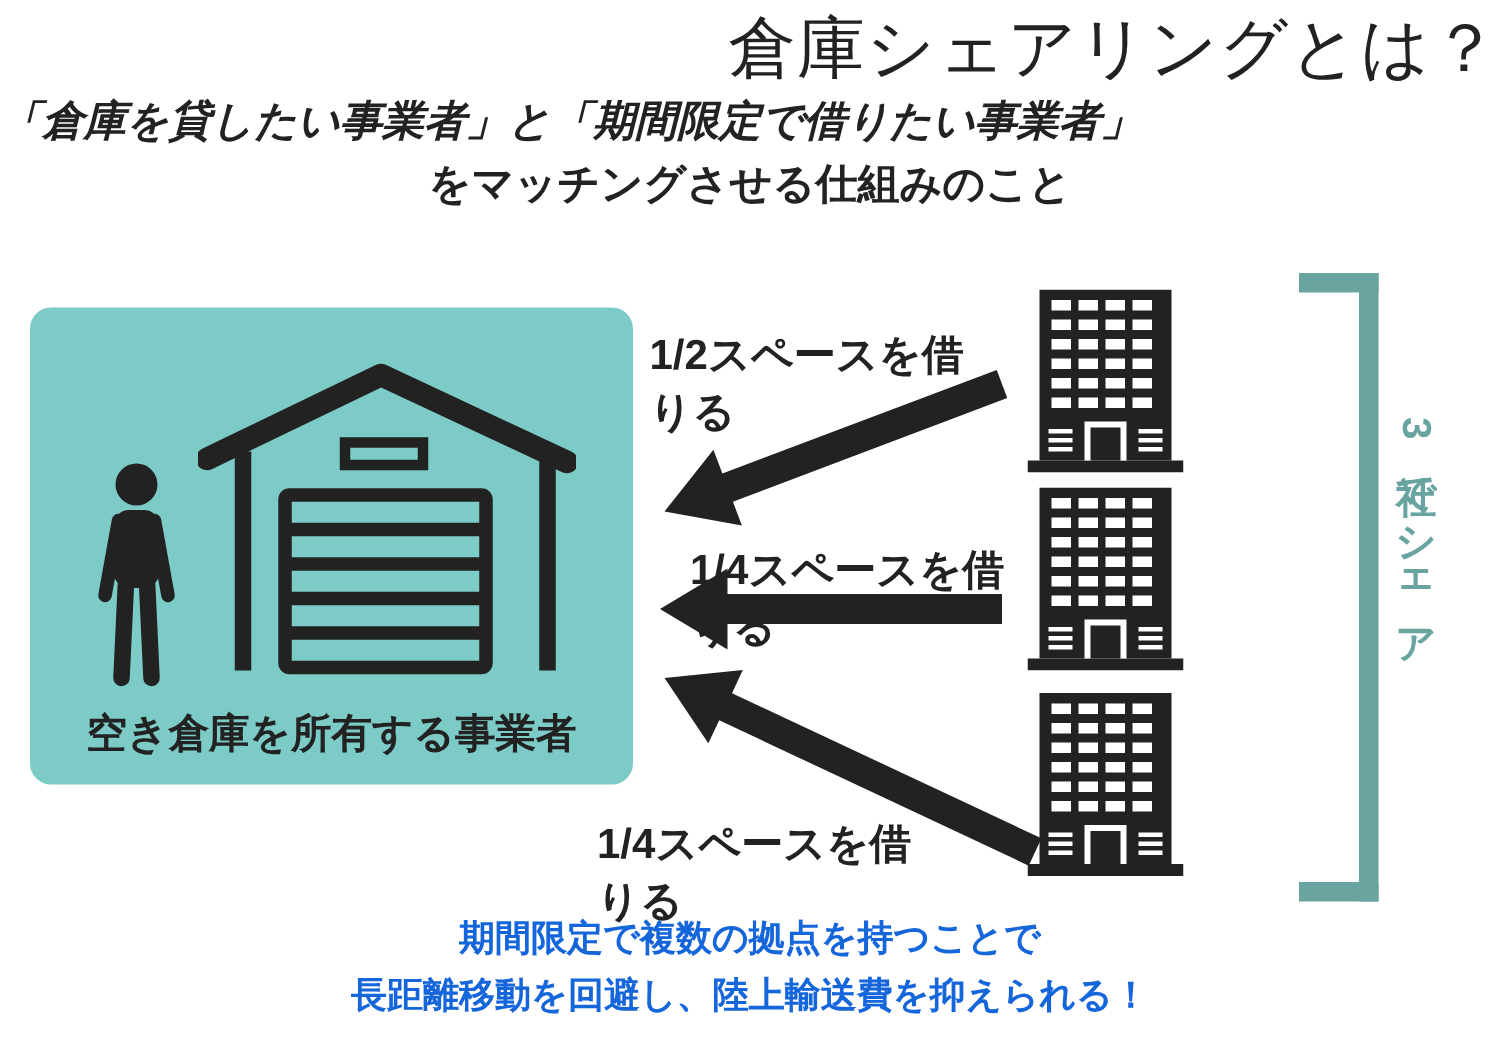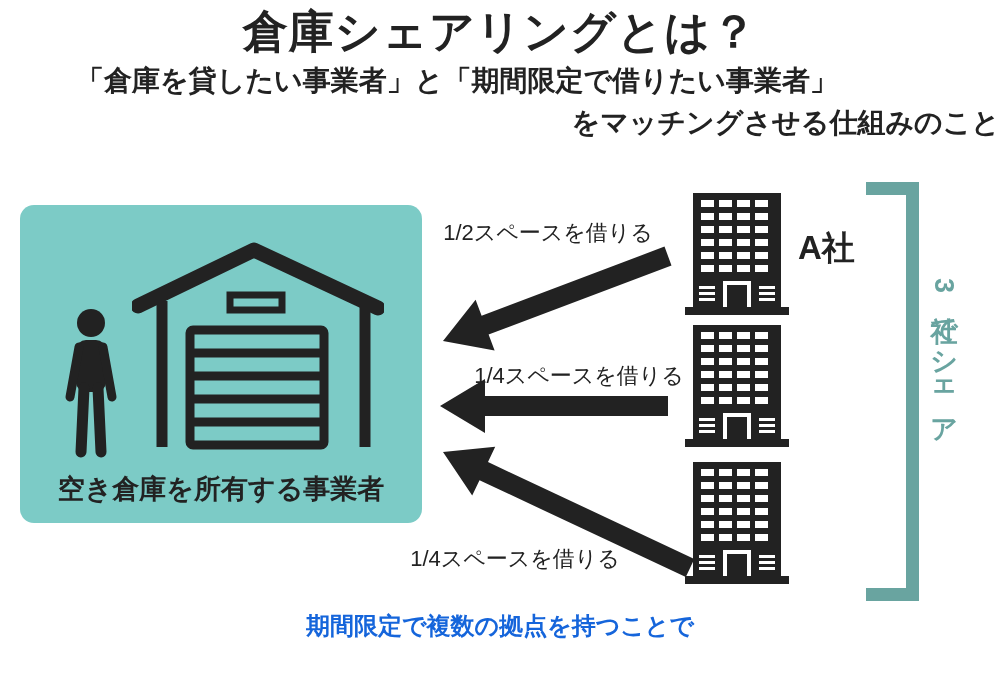--- a/index.html
+++ b/index.html
@@ -6,40 +6,40 @@
     --ink:#222222;
     --teal:#7CCBC6;
     --teal-dark:#69A4A0;
     --blue:#1565DB;
   }
   html,body{margin:0;padding:0;background:#ffffff;}
   body{font-family:"Liberation Sans","DejaVu Sans",sans-serif;color:var(--ink);}
   .stage{position:relative;width:1000px;height:700px;background:#ffffff;overflow:hidden;}
 
   
-  .title{position:absolute;left:0;top:2px;width:1000px;text-align:center;
-         font-size:45px;font-weight:700;letter-spacing:1px;margin:0;}
-  .sub1{position:absolute;left:0;top:62px;width:838px;text-align:right;
-        font-size:28px;font-weight:700;margin:0;}
-  .sub2{position:absolute;left:0;top:104px;width:1000px;text-align:right;
+  .title{position:absolute;left:0;top:2px;width:1000px;text-align:right;
+         font-size:45px;font-weight:400;letter-spacing:1px;margin:0;}
+  .sub1{position:absolute;left:0;top:62px;width:838px;text-align:left;
+        font-size:28px;font-weight:700;margin:0;font-style:italic;}
+  .sub2{position:absolute;left:0;top:104px;width:1000px;text-align:center;
         font-size:28px;font-weight:700;margin:0;}
 
   
   .panel{position:absolute;left:20px;top:205px;width:402px;height:318px;
          background:var(--teal);border-radius:14px;}
   .panel-label{position:absolute;left:0;bottom:16px;width:100%;text-align:center;
                font-size:27px;font-weight:700;color:var(--ink);}
   .person-icon{position:absolute;left:40px;top:103px;}
   .warehouse-icon{position:absolute;left:112px;top:34px;}
 
   
   .arrows{position:absolute;left:0;top:0;width:1000px;height:700px;pointer-events:none;}
 
   
-  .arrow-label{position:absolute;font-size:22px;font-weight:400;text-align:center;color:var(--ink);}
+  .arrow-label{position:absolute;font-size:28px;font-weight:700;text-align:left;color:var(--ink);}
   .al-1{left:433px;top:218px;width:230px;}
   .al-2{left:460px;top:361px;width:238px;}
   .al-3{left:398px;top:544px;width:234px;}
 
   
   .building{position:absolute;left:685px;}
   .b-a{top:193px;} .b-b{top:325px;} .b-c{top:462px;}
   .company-label{position:absolute;left:798px;width:90px;font-size:33px;font-weight:700;color:var(--ink);}
   .cl-a{top:226px;} .cl-b{top:379px;} .cl-c{top:510px;}
 
@@ -149,24 +149,24 @@
   <svg class="building b-a" width="104" height="122" viewBox="0 0 104 122">
       <use href="#bldg"></use>
     </svg>
   <svg class="building b-b" width="104" height="122" viewBox="0 0 104 122">
       <use href="#bldg"></use>
     </svg>
   <svg class="building b-c" width="104" height="122" viewBox="0 0 104 122">
       <use href="#bldg"></use>
     </svg>
 
-  <div class="company-label cl-a">A社</div>
 
   <div class="bracket-part bracket-top"></div>
   <div class="bracket-part bracket-v"></div>
   <div class="bracket-part bracket-bot"></div>
   <div class="bracket-label">3社でシェア</div>
 
   <div class="footer">
     <div>期間限定で複数の拠点を持つことで</div>
+    <div>長距離移動を回避し、陸上輸送費を抑えられる！</div>
   </div>
 
 </div>
 
 </body></html>

